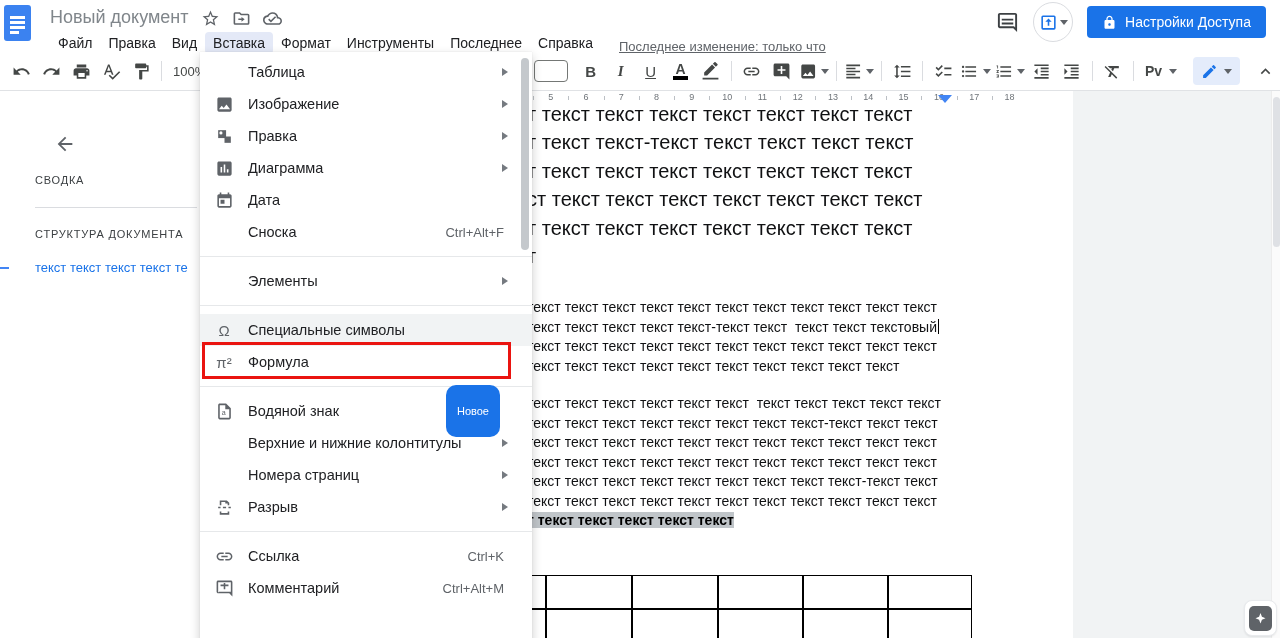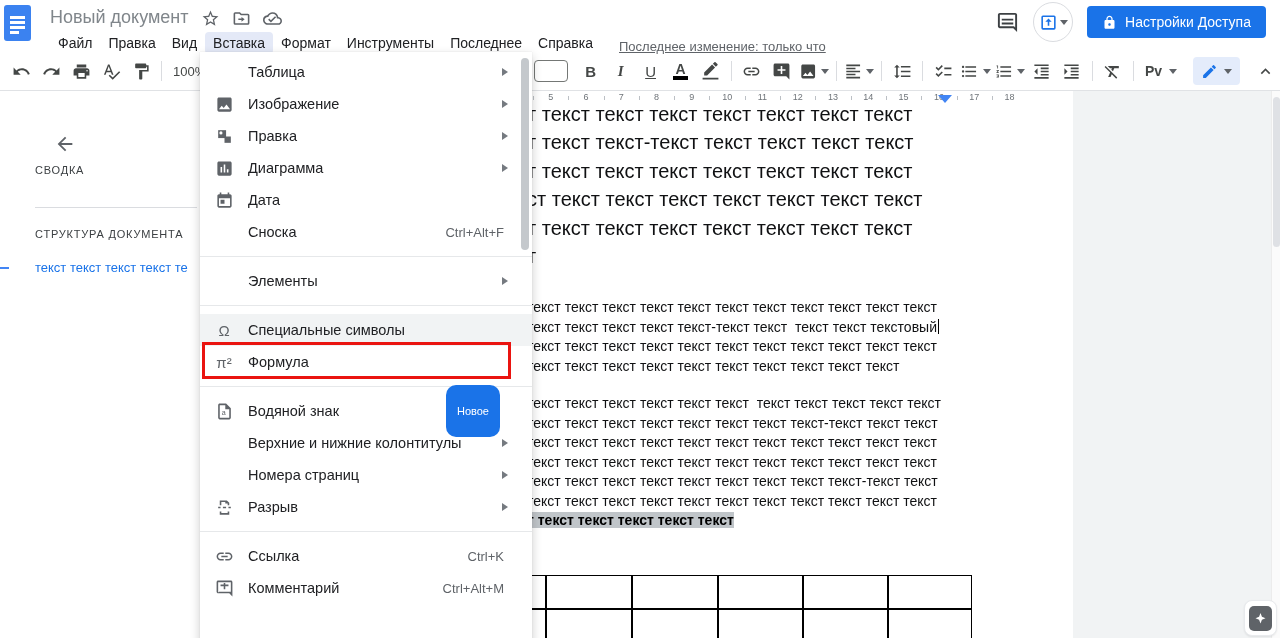--- a/index.html
+++ b/index.html
@@ -306,21 +306,21 @@
       <span class="rcell">15</span>
       <span class="rcell">16</span>
       <span class="rcell">17</span>
       <span class="rcell">18</span>
     </div>
   <div class="ruler-marker"></div>
 
   <div class="back-arrow"><svg viewBox="0 0 24 24">
         <path d="M20 11H7.83l5.59-5.59L12 4l-8 8 8 8 1.41-1.41L7.83 13H20v-2z"></path>
       </svg></div>
-  <div class="sb-label" style="top:73px">СВОДКА</div>
+  <div class="sb-label" style="top:83px">СВОДКА</div>
   <div class="sb-divider"></div>
   <div class="sb-label" style="top:137px">СТРУКТУРА ДОКУМЕНТА</div>
   <div class="outline-dash"></div>
   <div class="outline-item">текст текст текст текст те</div>
 
   <div class="doc-heading">
       <div class="hline">т текст текст текст текст текст текст текст</div>
       <div class="hline">т текст текст-текст текст текст текст текст</div>
       <div class="hline">т текст текст текст текст текст текст текст</div>
       <div class="hline">ст текст текст текст текст текст текст текст</div>

